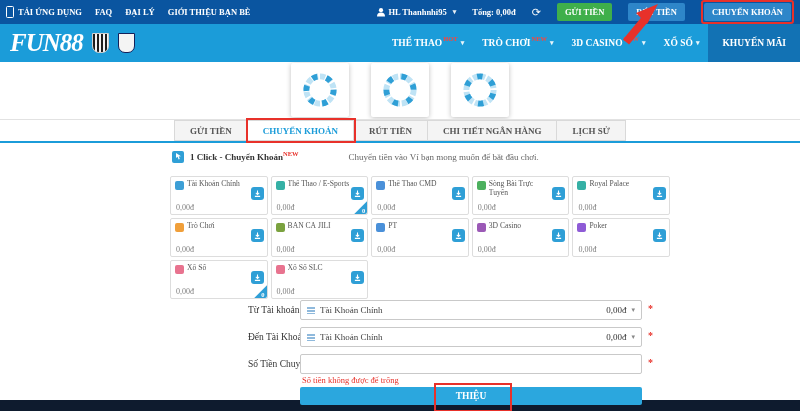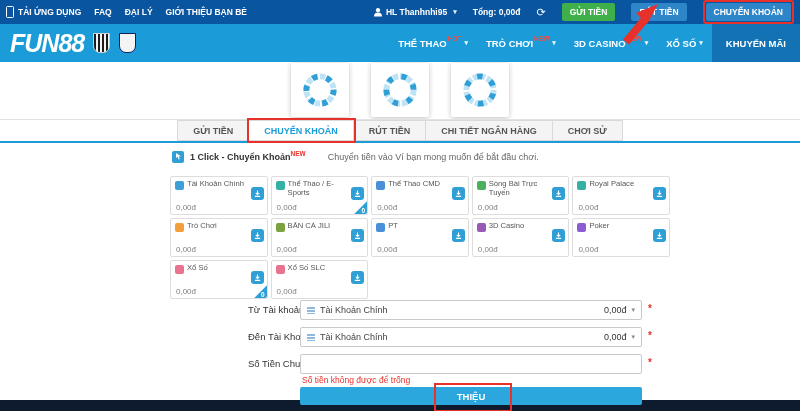--- a/index.html
+++ b/index.html
@@ -1,17 +1,17 @@
 <!DOCTYPE html>
 <html><head>
 <meta charset="utf-8">
 <style>
   html,body{margin:0;padding:0;background:#fff}
   .page{position:relative;width:800px;height:411px;background:#fff;overflow:hidden;
-        font-family:Liberation Sans, sans-serif;-webkit-font-smoothing:antialiased}
+        font-family:Liberation Serif, serif;-webkit-font-smoothing:antialiased}
 
   
   .topbar{position:absolute;top:0;left:0;right:0;height:24px;background:#0a55a0;
           display:flex;align-items:center;padding:0 6px;gap:13px;color:#fff;z-index:6}
   .tb-item{display:flex;align-items:center;gap:4px;font-size:8.5px;font-weight:bold;cursor:pointer;white-space:nowrap}
   .phone-ic{width:6px;height:10px;border:1px solid #fff;border-radius:1.5px;display:inline-block}
   .tb-right{margin-left:auto;display:flex;align-items:center;gap:16px}
   .tb-user{display:flex;align-items:center;gap:3px;font-size:8.5px;font-weight:bold;cursor:pointer;white-space:nowrap}
   .tb-balance{font-size:8.5px;font-weight:bold;white-space:nowrap}
   .tb-refresh{font-size:11px;cursor:pointer;line-height:1}
@@ -50,21 +50,21 @@
   .tab + .tab{border-left:none}
   .tab.active{background:#fff;color:#1b9cd9;outline:2px solid #e8312a;z-index:2}
   .blue-rule{position:absolute;top:141px;left:0;right:0;height:2px;background:#1b9cd9}
 
   
   .oneclick{position:absolute;top:151px;left:172px;display:flex;align-items:center;gap:6px;font-size:9px}
   .oc-icon{width:12px;height:12px;background:#2f9fd6;border-radius:2px;flex:0 0 auto;
            display:flex;align-items:center;justify-content:center}
   .oc-title{font-weight:bold;color:#333;white-space:nowrap}
   .oc-badge{color:#e8312a;font-size:6.5px;font-weight:bold;position:relative;top:-4px}
-  .oc-desc{color:#666;margin-left:16px;white-space:nowrap}
+  .oc-desc{color:#666;margin-left:44px;white-space:nowrap}
 
   
   .cards{position:absolute;top:176px;left:170px;width:500px;display:grid;
          grid-template-columns:repeat(5,1fr);gap:3px}
   .card{position:relative;height:37px;border:1px solid #ddd;border-radius:2px;background:#fff;cursor:pointer}
   .wicon{position:absolute;left:4px;top:4px;width:9px;height:9px;border-radius:2px}
   .wname{position:absolute;left:16px;top:3px;right:17px;font-size:7.6px;color:#555;line-height:1.18;
          max-height:19px;overflow:hidden}
   .dl{position:absolute;right:3px;top:10px;width:13px;height:13px;background:#2f9fd6;border-radius:3px;
       display:flex;align-items:center;justify-content:center;cursor:pointer}
@@ -188,21 +188,21 @@
     </div>
   </div>
 
   <div class="hairline"></div>
 
   <div class="tabs">
     <span class="tab">GỬI TIỀN</span>
     <span class="tab active">CHUYỂN KHOẢN</span>
     <span class="tab">RÚT TIỀN</span>
     <span class="tab">CHI TIẾT NGÂN HÀNG</span>
-    <span class="tab">CHƠI SỬ</span>
+    <span class="tab">LỊCH SỬ</span>
   </div>
   <div class="blue-rule"></div>
 
   <div class="oneclick">
     <span class="oc-icon">
       <svg width="8" height="8" viewBox="0 0 8 8">
           <path d="M2 0v5L3.6 3.8 4.6 6.4 5.8 5.9 4.8 3.4 7 3.2z" fill="#fff"></path>
         </svg>
     </span>
     <span class="oc-title">

